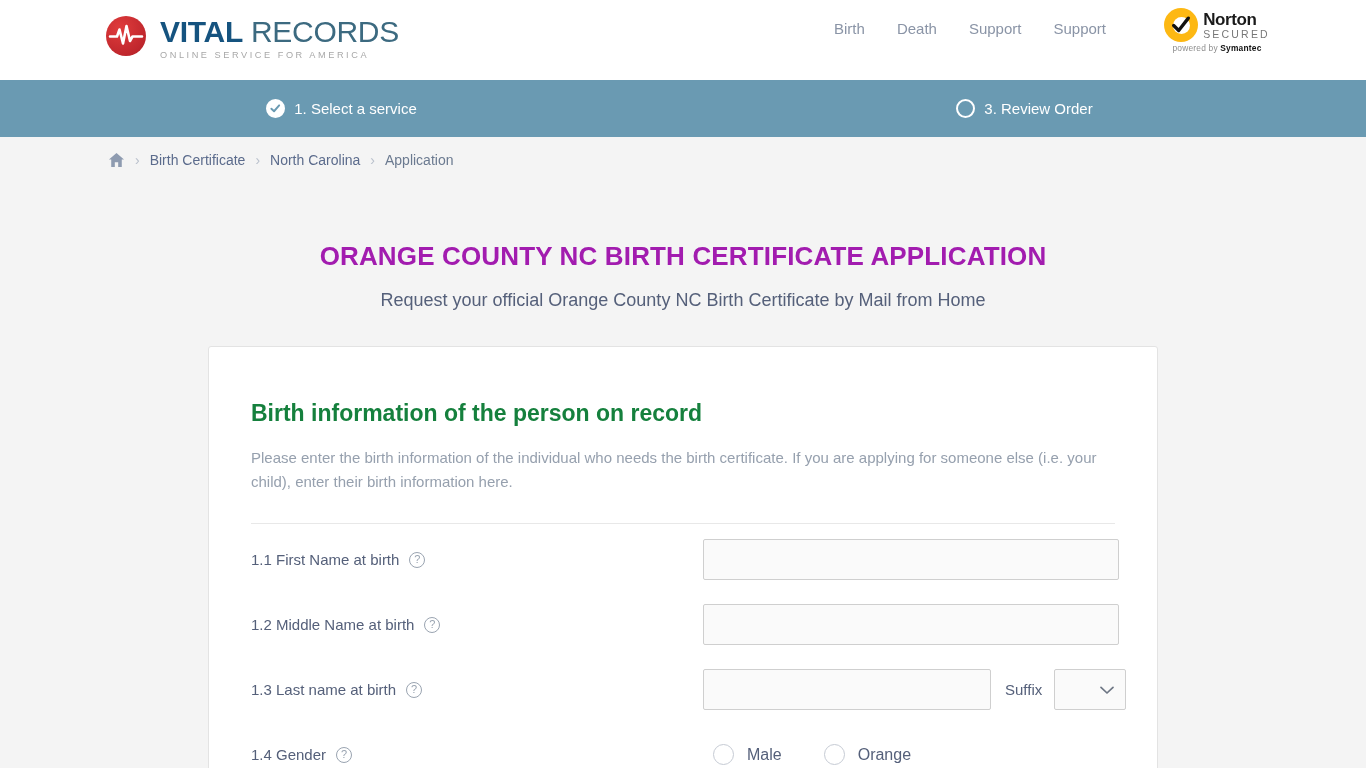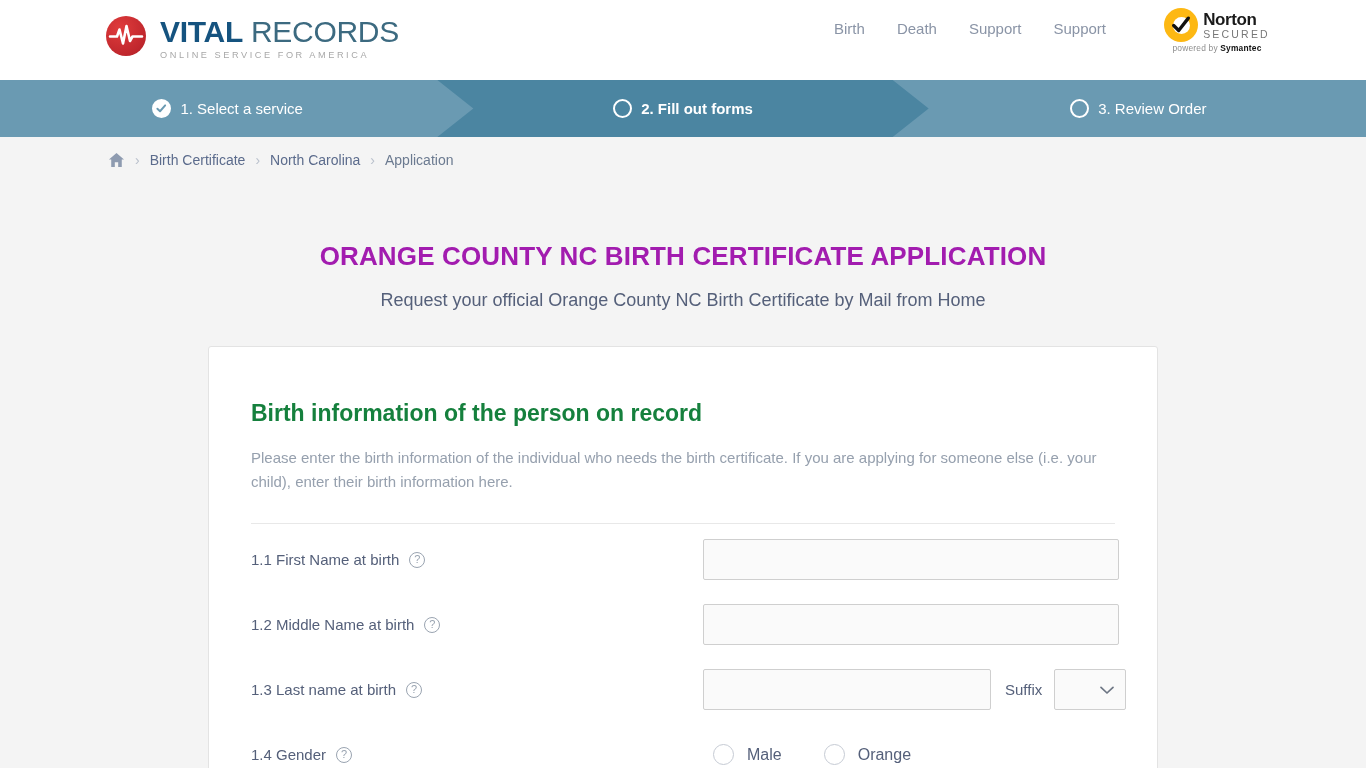--- a/index.html
+++ b/index.html
@@ -333,26 +333,20 @@
     <span class="slabel">
       <span class="circ circ-done">
         <svg width="11" height="11" viewBox="0 0 12 12">
           <path d="M1.5 6.3 L4.4 9 L10 2.6" fill="none" stroke="#6a9ab2" stroke-width="2.1" stroke-linecap="round" stroke-linejoin="round"></path>
         </svg>
       </span>
       <span>1. Select a service</span>
     </span>
   </div>
 
-  <div class="step step-2">
-    <span class="slabel">
-      <span class="circ"></span>
-      <span>2. Fill out forms</span>
-    </span>
-  </div>
 
   <div class="step step-3">
     <span class="slabel">
       <span class="circ"></span>
       <span>3. Review Order</span>
     </span>
   </div>
 
 </div>
 

